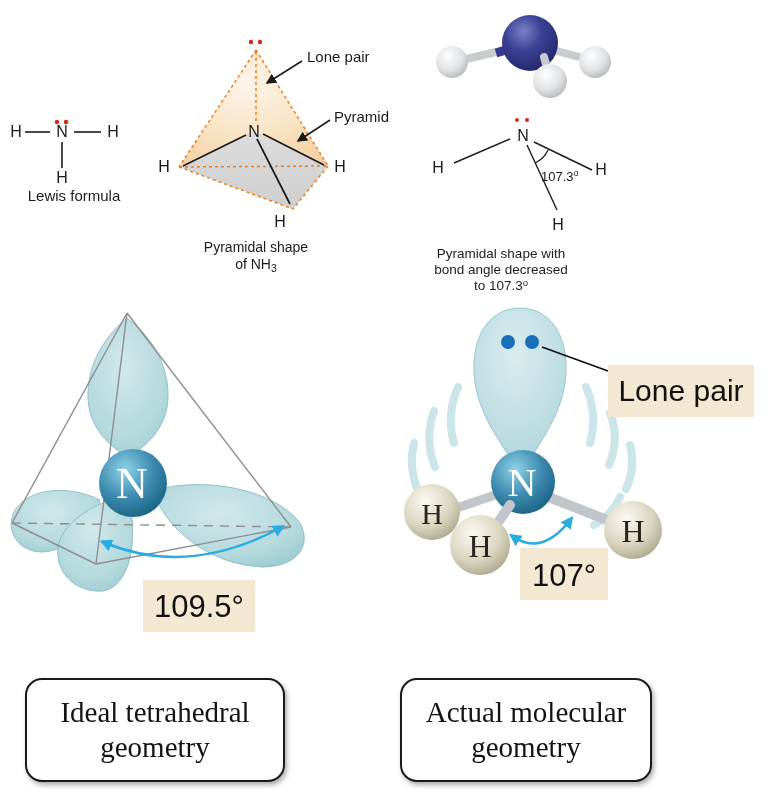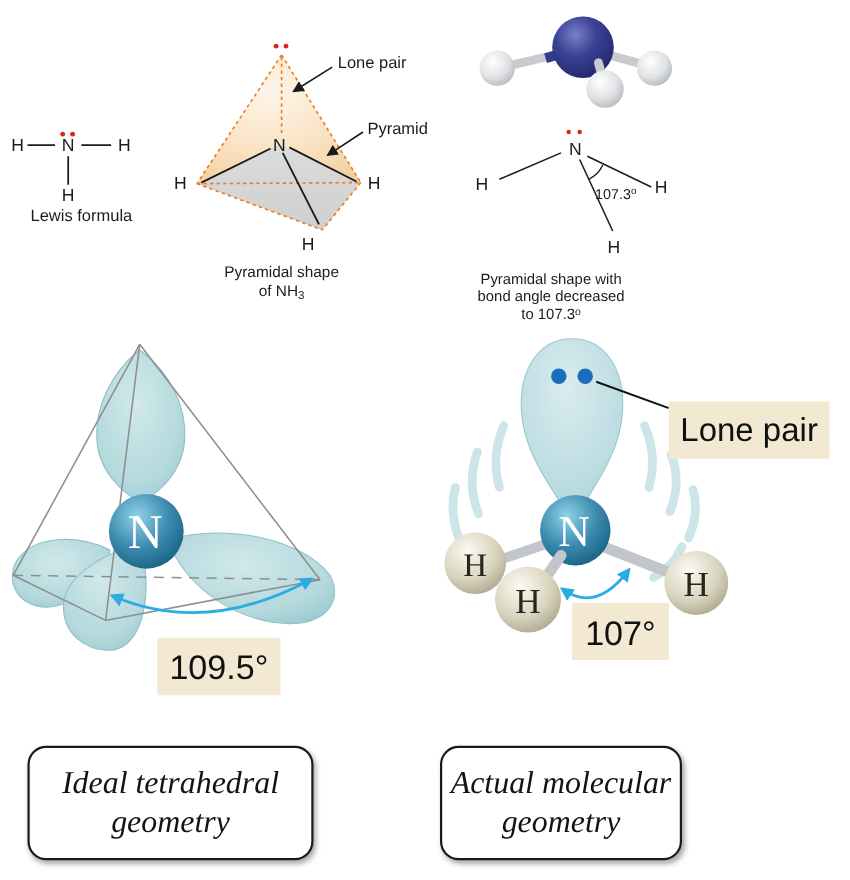--- a/index.html
+++ b/index.html
@@ -3,21 +3,21 @@
 <meta charset="utf-8">
 <style>
   html,body{margin:0;padding:0;background:#ffffff;}
   #stage{position:relative;width:773px;height:800px;background:#fff;overflow:hidden;
          font-family:"Liberation Sans",sans-serif;}
   .fig{position:absolute;}
   .geom-box{position:absolute;top:678px;height:104px;border:2px solid #1a1a1a;border-radius:17px;
             background:#fff;box-shadow:2px 3px 5px rgba(90,90,90,.5);
             font-family:"Liberation Serif",serif;font-size:29px;color:#131313;
             display:flex;flex-direction:column;align-items:center;justify-content:center;
-            line-height:35px;box-sizing:border-box;text-align:center;font-style:italic;}
+            line-height:35px;box-sizing:border-box;text-align:center;}
   text{font-family:"Liberation Sans",sans-serif;}
   .serif{font-family:"Liberation Serif",serif;}
 </style>
 </head>
 <body>
 
 <div id="stage">
 
   <svg class="fig" style="left:0;top:100px" width="160" height="115" viewBox="0 0 160 115">
     <g>
@@ -210,18 +210,18 @@
     <text x="90" y="262" font-size="32" text-anchor="middle" fill="#26261f" class="serif">H</text>
     <path d="M122,241 Q152,262 181,224" fill="none" stroke="#2aabe2" stroke-width="2.5" marker-start="url(#mBlueB)" marker-end="url(#mBlueB)"></path>
     <rect x="130" y="253" width="88" height="52" fill="#f3e9d2"></rect>
     <text x="174" y="291" font-size="31" text-anchor="middle" fill="#111111">107°</text>
   </svg>
 
   <div class="geom-box" style="left:25px;width:260px;">
     <div>Ideal tetrahedral</div>
     <div>geometry</div>
   </div>
-  <div class="geom-box" style="left:400px;width:220px;">
+  <div class="geom-box" style="left:400px;width:252px;">
     <div>Actual molecular</div>
     <div>geometry</div>
   </div>
 
 </div>
 
 </body></html>

